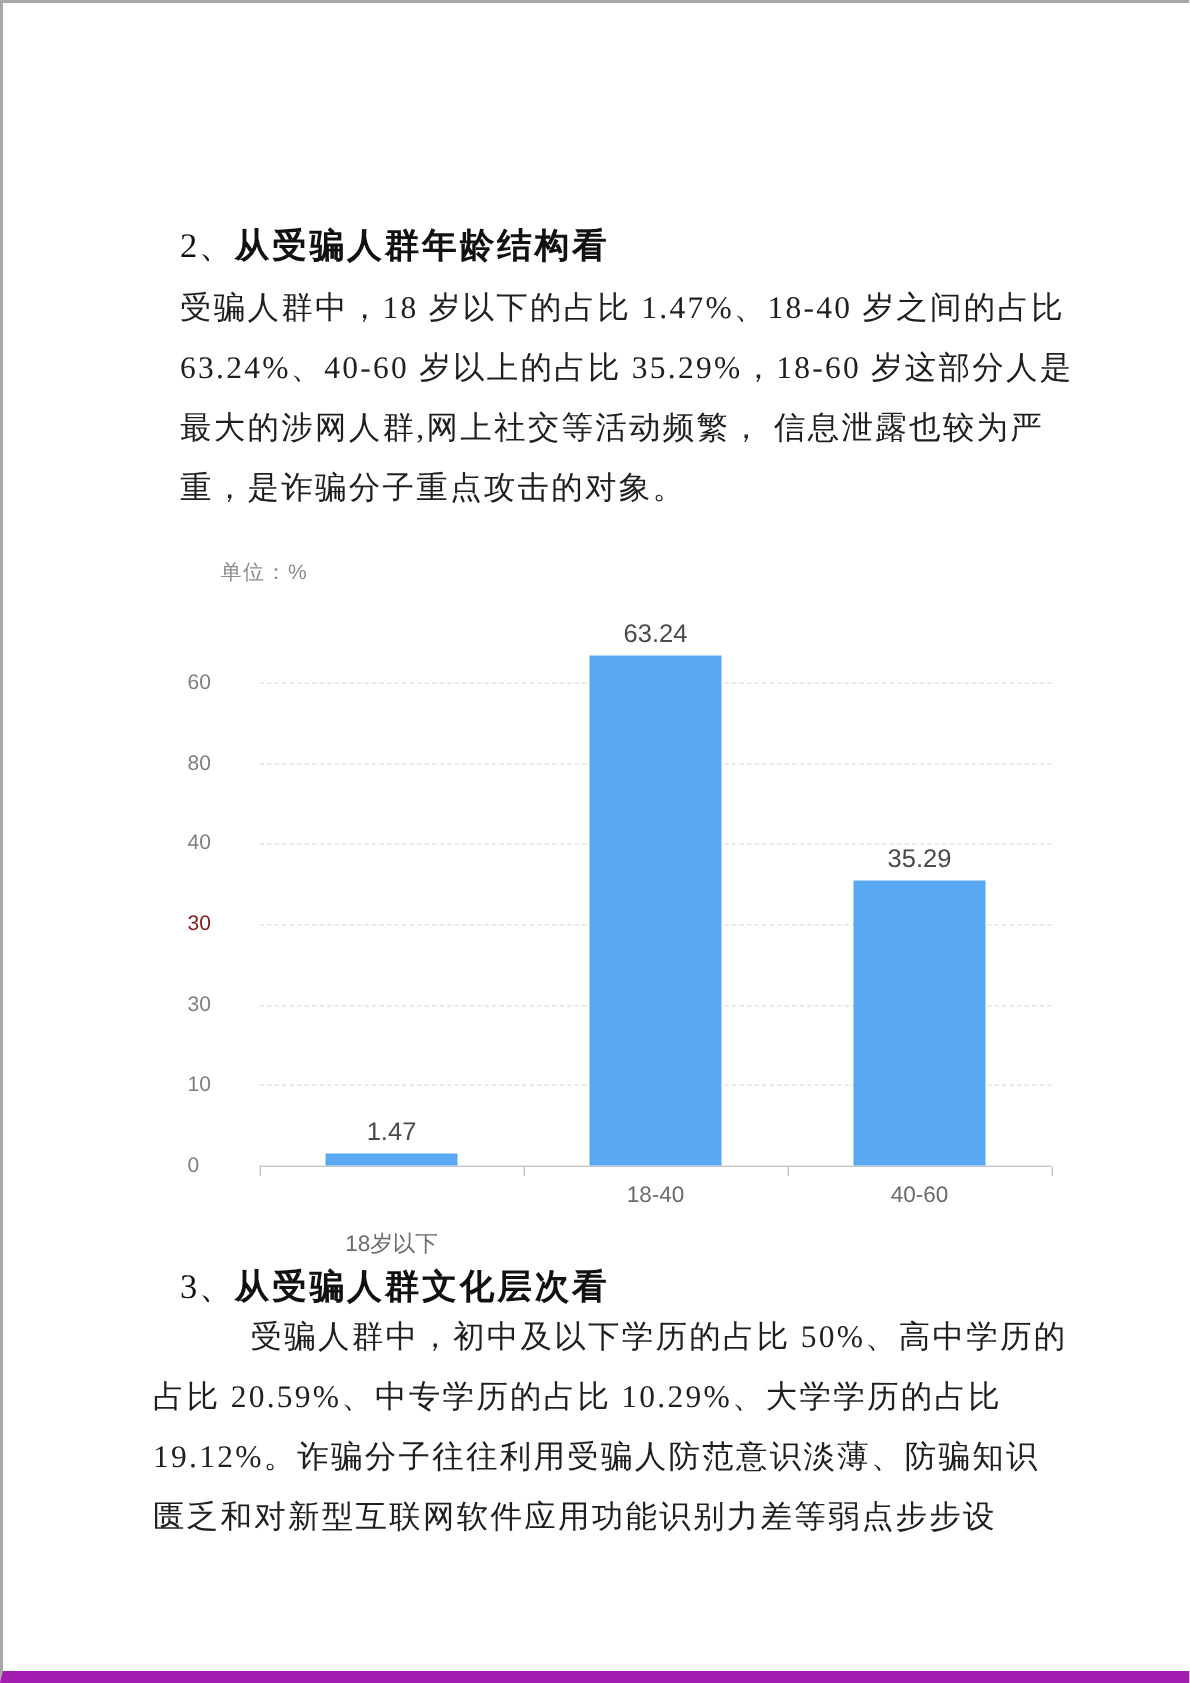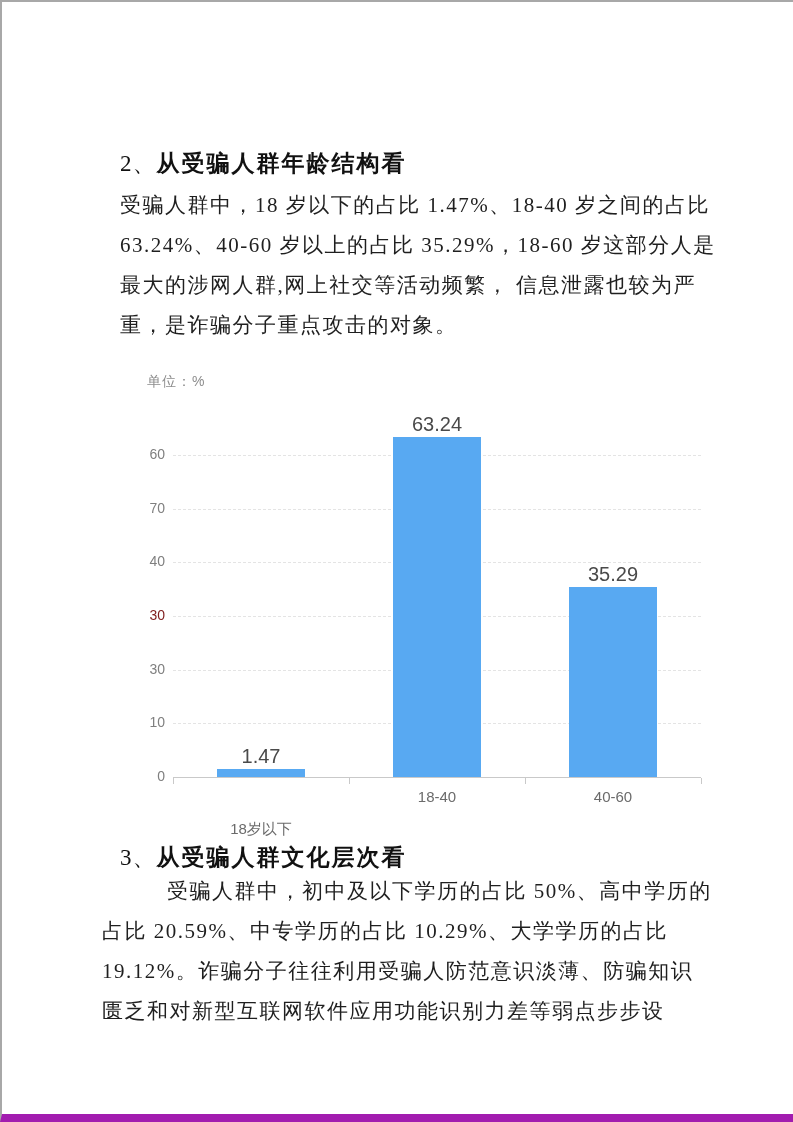--- a/index.html
+++ b/index.html
@@ -61,33 +61,33 @@
   .axis-tick {
     position: absolute;
     top: 776px;
     width: 1px;
     height: 6px;
     background: #c9c9c9;
   }
   .ytick-label {
     position: absolute;
     width: 40px;
-    text-align: right;
+    text-align: left;
     font-size: 14px;
     color: #7f7f7f;
   }
   .bar {
     position: absolute;
     width: 88px;
   }
   .bar-value {
     position: absolute;
     width: 120px;
     text-align: center;
-    font-size: 20px;
+    font-size: 17px;
     color: #4a4a4a;
   }
   .xtick-label {
     position: absolute;
     top: 786px;
     width: 140px;
     text-align: center;
     font-size: 15px;
     color: #6b6b6b;
   }
@@ -114,21 +114,21 @@
   <div class="ytick-label" style="left: 123px; top: 766px; color: rgb(127, 127, 127);">0</div>
       <div class="gridline" style="top: 721.3px; border-top-color: rgb(228, 228, 228);"></div>
       <div class="ytick-label" style="left: 123px; top: 712.3px; color: rgb(127, 127, 127);">10</div>
       <div class="gridline" style="top: 667.6px; border-top-color: rgb(228, 228, 228);"></div>
       <div class="ytick-label" style="left: 123px; top: 658.6px; color: rgb(127, 127, 127);">30</div>
       <div class="gridline" style="top: 613.9px; border-top-color: rgb(228, 228, 228);"></div>
       <div class="ytick-label" style="left: 123px; top: 604.9px; color: #7f1d1d;">30</div>
       <div class="gridline" style="top: 560.2px; border-top-color: rgb(228, 228, 228);"></div>
       <div class="ytick-label" style="left: 123px; top: 551.2px; color: rgb(127, 127, 127);">40</div>
       <div class="gridline" style="top: 506.5px; border-top-color: rgb(228, 228, 228);"></div>
-      <div class="ytick-label" style="left: 123px; top: 497.5px; color: rgb(127, 127, 127);">70</div>
+      <div class="ytick-label" style="left: 123px; top: 497.5px; color: rgb(127, 127, 127);">80</div>
       <div class="gridline" style="top: 452.8px; border-top-color: rgb(228, 228, 228);"></div>
       <div class="ytick-label" style="left: 123px; top: 443.8px; color: rgb(127, 127, 127);">60</div>
       <div class="axis-tick" style="left: 171px; background: rgb(201, 201, 201);"></div>
       <div class="axis-tick" style="left: 347px; background: rgb(201, 201, 201);"></div>
       <div class="axis-tick" style="left: 523px; background: rgb(201, 201, 201);"></div>
       <div class="axis-tick" style="left: 699px; background: rgb(201, 201, 201);"></div>
       <div class="bar" style="left: 215px; top: 767.106px; height: 7.8939px; background: rgb(88, 169, 242);"></div>
       <div class="bar-value" style="left: 199px; top: 743.106px; color: rgb(74, 74, 74);">1.47</div>
       <div class="xtick-label" style="left: 189px; color: rgb(107, 107, 107); margin-top: 32px;">18岁以下</div>
       <div class="bar" style="left: 391px; top: 435.401px; height: 339.599px; background: rgb(88, 169, 242);"></div>

